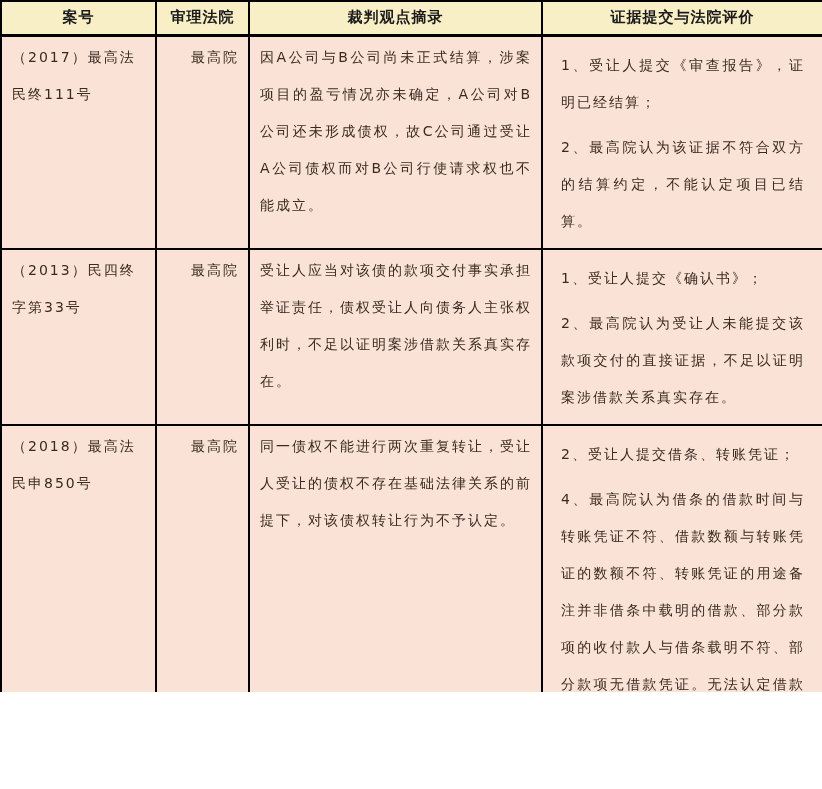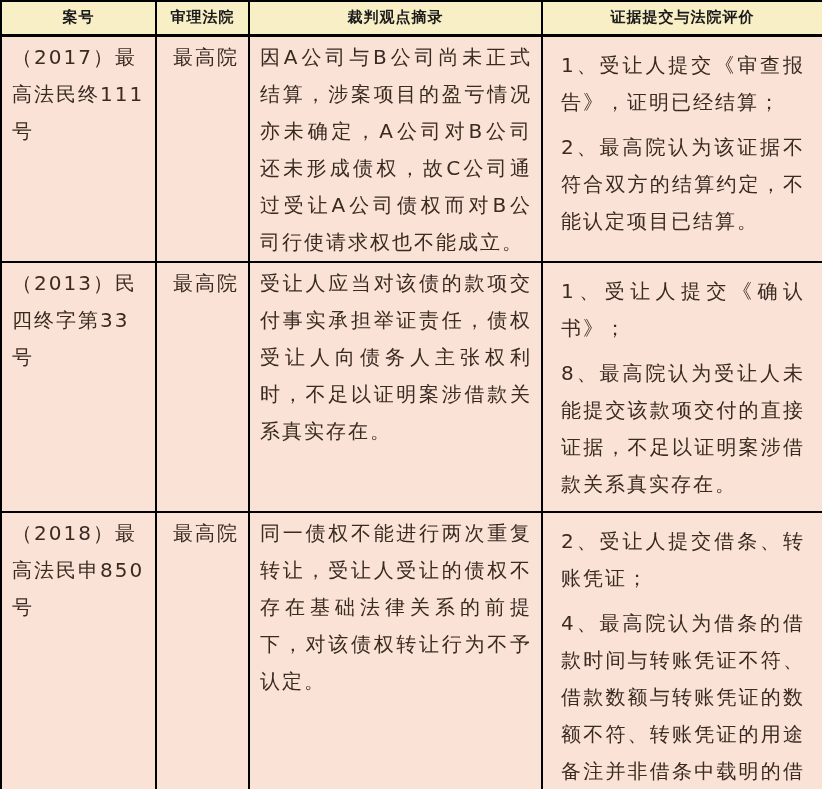--- a/index.html
+++ b/index.html
@@ -4,21 +4,21 @@
 <style>
   html, body {
     margin: 0;
     padding: 0;
     background: #ffffff;
     font-family: "DejaVu Sans", "Liberation Sans", sans-serif;
   }
   .page {
     position: relative;
     width: 822px;
-    height: 789px;
+    height: 692px;
     overflow: hidden;
     background: #15803d;
   }
   table.case-table {
     table-layout: fixed;
     border-collapse: collapse;
     width: 822px;
   }
   table.case-table col.c1 { width: 155px; }
   table.case-table col.c2 { width: 93px; }
@@ -40,21 +40,21 @@
     font-weight: bold;
     color: #1a1a1a;
     text-align: center;
     vertical-align: middle;
     letter-spacing: 1px;
     padding: 0;
   }
   table.case-table tbody td {
     background: #fae3d6;
     color: #3a2a22;
-    font-size: 20px;
+    font-size: 14px;
     line-height: 37px;
     letter-spacing: 2px;
     padding: 2px 9px 0 10px;
   }
   tr.row-1 { height: 185px; }
   tr.row-2 { height: 150px; padding-left: 19px; }
   tr.row-3 { height: 150px; }
   tr.row-4 { height: 261px; }
 
   td.cell-case {
@@ -104,21 +104,21 @@
           <p>1、受让人提交《审查报告》，证明已经结算；</p>
           <p>2、最高院认为该证据不符合双方的结算约定，不能认定项目已结算。</p>
         </td>
       </tr>
       <tr class="row-2">
         <td class="cell-case">（2013）民四终字第33号</td>
         <td class="cell-court">最高院</td>
         <td class="cell-opinion">受让人应当对该债的款项交付事实承担举证责任，债权受让人向债务人主张权利时，不足以证明案涉借款关系真实存在。</td>
         <td class="cell-evidence">
           <p>1、受让人提交《确认书》；</p>
-          <p>8、最高院认为受让人未能提交该款项交付的直接证据，不足以证明案涉借款关系真实存在。</p>
+          <p>2、最高院认为受让人未能提交该款项交付的直接证据，不足以证明案涉借款关系真实存在。</p>
         </td>
       </tr>
       <tr class="row-4">
         <td class="cell-case">（2018）最高法民申850号</td>
         <td class="cell-court">最高院</td>
         <td class="cell-opinion">同一债权不能进行两次重复转让，受让人受让的债权不存在基础法律关系的前提下，对该债权转让行为不予认定。</td>
         <td class="cell-evidence">
           <p>2、受让人提交借条、转账凭证；</p>
           <p>4、最高院认为借条的借款时间与转账凭证不符、借款数额与转账凭证的数额不符、转账凭证的用途备注并非借条中载明的借款、部分款项的收付款人与借条载明不符、部分款项无借款凭证。无法认定借款事实。</p>
         </td>

